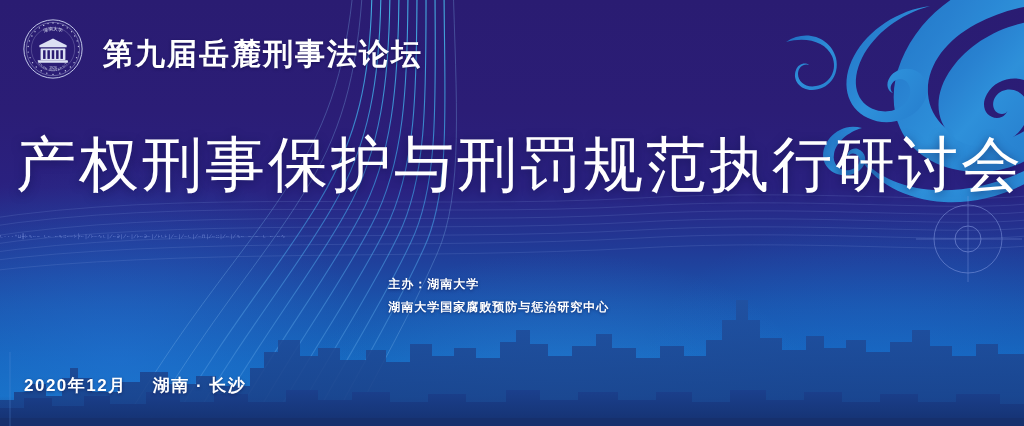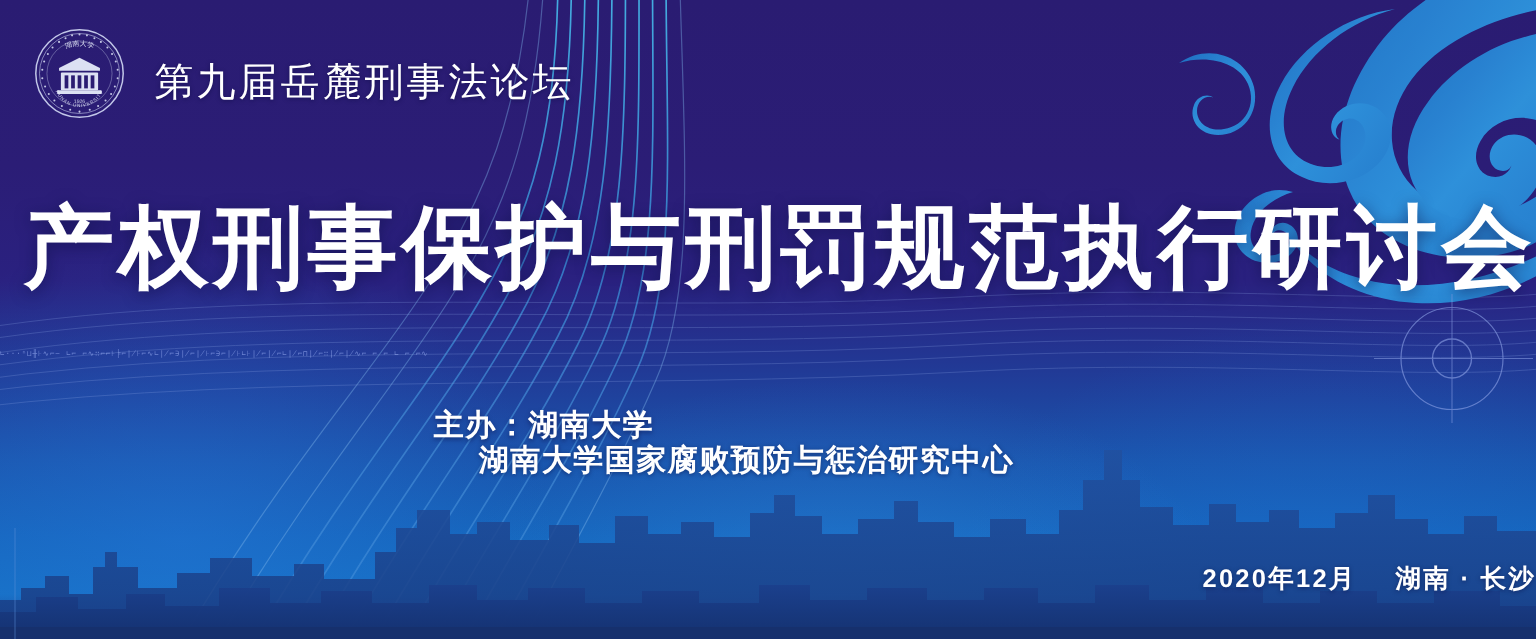--- a/index.html
+++ b/index.html
@@ -47,54 +47,55 @@
     white-space:nowrap;overflow:hidden;line-height:10px;
   }
 
   
   #content{position:absolute;inset:0;}
 
   .seal{position:absolute;left:22px;top:18px;width:62px;height:62px;}
 
   .subtitle{
     position:absolute;left:103px;top:30px;
-    font-size:26px;font-weight:normal;color:#ffffff;
+    font-size:30px;font-weight:bold;color:#ffffff;
     letter-spacing:2px;line-height:48px;
     text-shadow:0 1px 3px rgba(10,10,60,.5);
   }
 
   .maintitle{
     position:absolute;left:16px;right:0;top:128px;
     text-align:center;
-    font-size:60px;font-weight:bold;color:#ffffff;
+    font-size:60px;font-weight:normal;color:#ffffff;
     letter-spacing:3px;line-height:74px;
     text-shadow:0 2px 10px rgba(12,14,70,.55);
   }
 
   .orgblock{
     position:absolute;left:0;right:0;top:273px;
     display:flex;justify-content:center;
   }
   .orgtable{
     display:grid;
     grid-template-columns:auto auto;
     column-gap:22px;row-gap:1px;
-    font-size:20px;font-weight:bold;color:#ffffff;
+    font-size:12px;font-weight:bold;color:#ffffff;
     line-height:22px;letter-spacing:1px;
     text-shadow:0 1px 3px rgba(10,10,60,.5);
   }
   .orgtable .lbl{white-space:nowrap;}
-  .orgtable .rgt{white-space:nowrap;margin-left:30px;}
+  .orgtable .rgt{white-space:nowrap;}
 
   .dateline{
     position:absolute;left:0;right:0;top:374px;
-    text-align:right;
+    text-align:left;
     font-size:17px;font-weight:bold;color:#ffffff;
     letter-spacing:1.5px;
     text-shadow:0 1px 3px rgba(10,10,60,.5);
+    padding-left:24px;
   }
   .dateline .gap{display:inline-block;width:26px;}
 </style>
 </head>
 <body>
 
 <div id="banner">
 
   <div class="layer">
     <div class="glow-a"></div>

